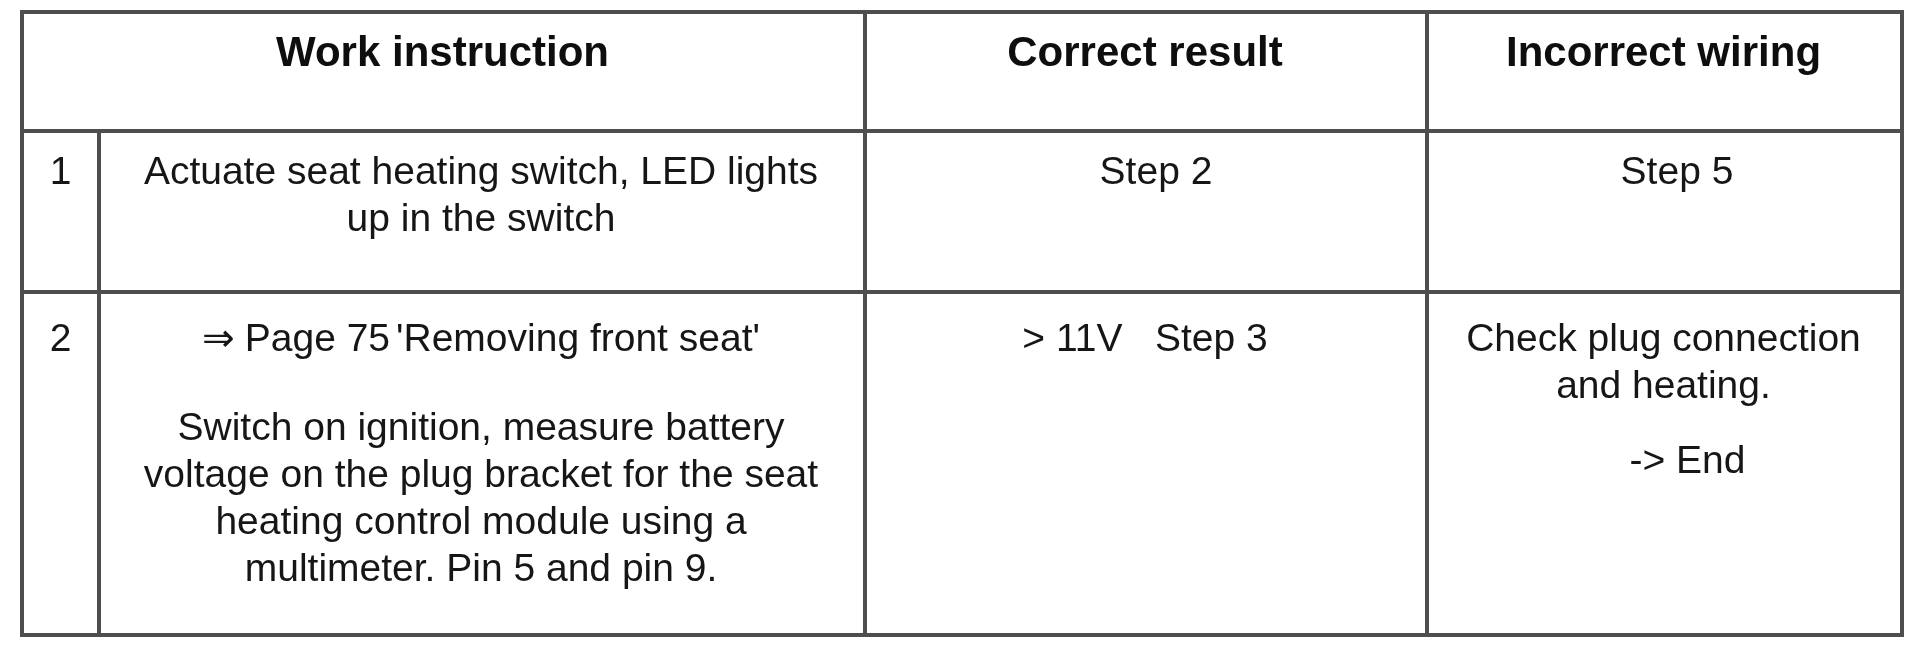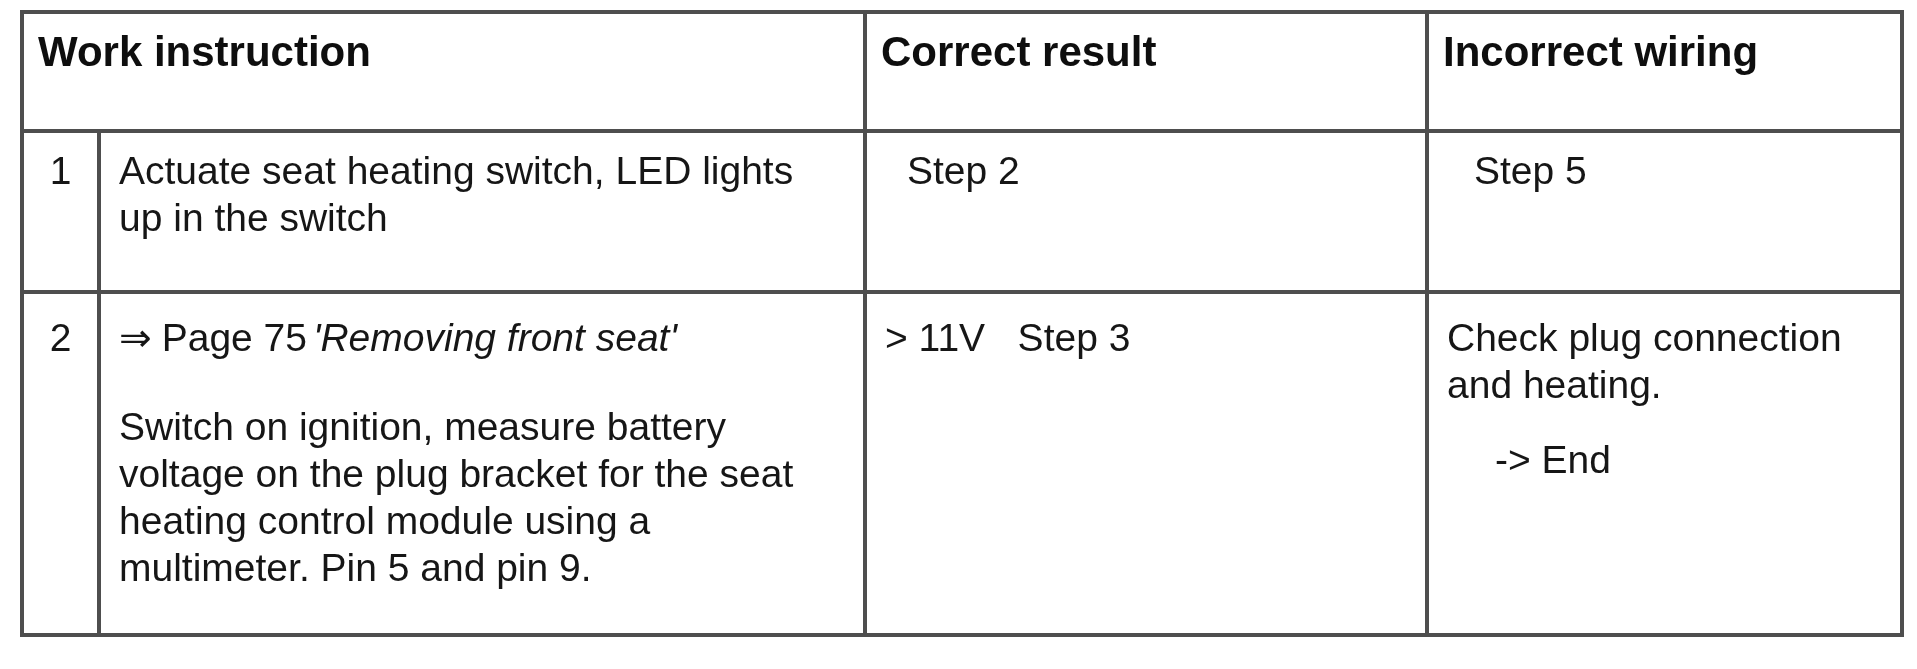--- a/index.html
+++ b/index.html
@@ -14,21 +14,21 @@
     width:1880px;
     border-collapse:collapse;
     table-layout:fixed;
   }
   .doc-table td,.doc-table th{
     border:4px solid #4e4e4e;
     vertical-align:top;
     background:#ffffff;
     font-size:39px;
     line-height:47px;
-    text-align:left;
+    text-align:center;
     padding:14px 20px 0 18px;
     overflow:hidden;
   }
   .doc-table th{
     font-size:42px;
     font-weight:bold;
     color:#0e0e0e;
     padding:14px 16px 0 14px;
     height:119px;
     box-sizing:border-box;
@@ -41,21 +41,21 @@
   }
   td.indent-40{padding-left:40px;}
   td.indent-45{padding-left:45px;}
   td.pad-top-20{padding-top:20px;}
   .pre{white-space:pre-wrap;}
   p.cell-par{margin:0;}
   p.cell-par + p.cell-par{margin-top:42px;}
   p.cell-par + p.cell-par.gap-sm{margin-top:28px;margin-left:48px;}
   .ref-arrow{margin-right:10px;}
   .ref-page{font-weight:normal;}
-  .ref-title{font-style:italic;margin-left:6px;}
+  .ref-title{margin-left:6px;}
 </style>
 </head>
 <body>
 
 <table class="doc-table">
   <colgroup>
     <col style="width:77px">
     <col style="width:766px">
     <col style="width:562px">
     <col style="width:475px">

